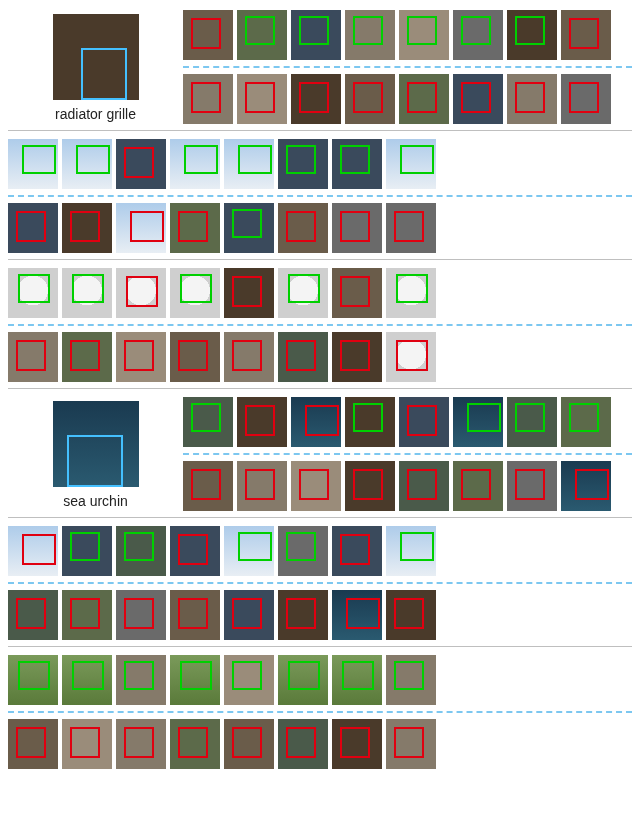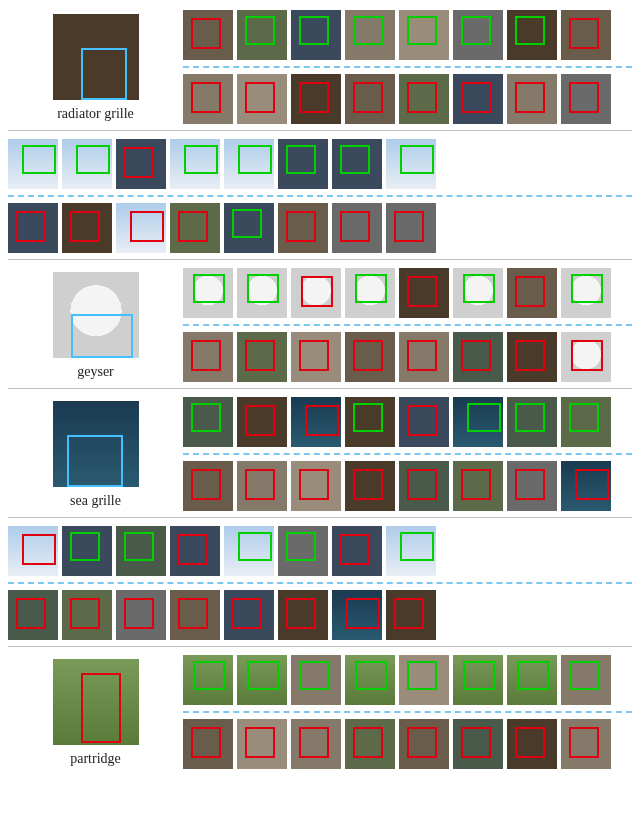--- a/index.html
+++ b/index.html
@@ -32,21 +32,20 @@
   .query-thumb {
     width: 86px;
     height: 86px;
     position: relative;
     box-sizing: border-box;
   }
   .query-label {
     margin-top: 6px;
     text-align: center;
     line-height: 1.2;
-    font-family: Liberation Serif, serif;
   }
   .results-col {
     flex: 1 1 auto;
   }
   .result-line {
     display: flex;
     gap: 4px;
   }
   .thumb {
     width: 50px;
@@ -202,26 +201,20 @@
           <div class="thumb bg-g">
             <div class="bbox red" style="left: 8px; top: 8px; width: 30px; height: 31px;"></div>
           </div>
           <div class="thumb bg-g">
             <div class="bbox red" style="left: 8px; top: 8px; width: 30px; height: 31px;"></div>
           </div>
         </div>
       </div>
     </div>
     <div class="row">
-      <div class="query-col">
-        <div class="query-thumb bg-smoke">
-          <div class="bbox blue" style="left: 18px; top: 42px; width: 62px; height: 44px;"></div>
-        </div>
-        <div class="query-label">geyser</div>
-      </div>
       <div class="results-col">
         <div class="result-line">
           <div class="thumb bg-smoke">
             <div class="bbox green" style="left: 10px; top: 6px; width: 32px; height: 29px;"></div>
           </div>
           <div class="thumb bg-smoke">
             <div class="bbox green" style="left: 10px; top: 6px; width: 32px; height: 29px;"></div>
           </div>
           <div class="thumb bg-smoke">
             <div class="bbox red" style="left: 10px; top: 8px; width: 32px; height: 31px;"></div>
@@ -269,21 +262,21 @@
             <div class="bbox red" style="left: 10px; top: 8px; width: 32px; height: 31px;"></div>
           </div>
         </div>
       </div>
     </div>
     <div class="row">
       <div class="query-col">
         <div class="query-thumb bg-sea">
           <div class="bbox blue" style="left: 14px; top: 34px; width: 56px; height: 52px;"></div>
         </div>
-        <div class="query-label">sea grille</div>
+        <div class="query-label">sea urchin</div>
       </div>
       <div class="results-col">
         <div class="result-line">
           <div class="thumb bg-h">
             <div class="bbox green" style="left: 8px; top: 6px; width: 30px; height: 29px;"></div>
           </div>
           <div class="thumb bg-a">
             <div class="bbox red" style="left: 8px; top: 8px; width: 30px; height: 31px;"></div>
           </div>
           <div class="thumb bg-sea">
@@ -385,26 +378,20 @@
           <div class="thumb bg-sea">
             <div class="bbox red" style="left: 14px; top: 8px; width: 34px; height: 31px;"></div>
           </div>
           <div class="thumb bg-a">
             <div class="bbox red" style="left: 8px; top: 8px; width: 30px; height: 31px;"></div>
           </div>
         </div>
       </div>
     </div>
     <div class="row">
-      <div class="query-col">
-        <div class="query-thumb bg-grass">
-          <div class="bbox red" style="left: 28px; top: 14px; width: 40px; height: 70px;"></div>
-        </div>
-        <div class="query-label">partridge</div>
-      </div>
       <div class="results-col">
         <div class="result-line">
           <div class="thumb bg-grass">
             <div class="bbox green" style="left: 10px; top: 6px; width: 32px; height: 29px;"></div>
           </div>
           <div class="thumb bg-grass">
             <div class="bbox green" style="left: 10px; top: 6px; width: 32px; height: 29px;"></div>
           </div>
           <div class="thumb bg-e">
             <div class="bbox green" style="left: 8px; top: 6px; width: 30px; height: 29px;"></div>

